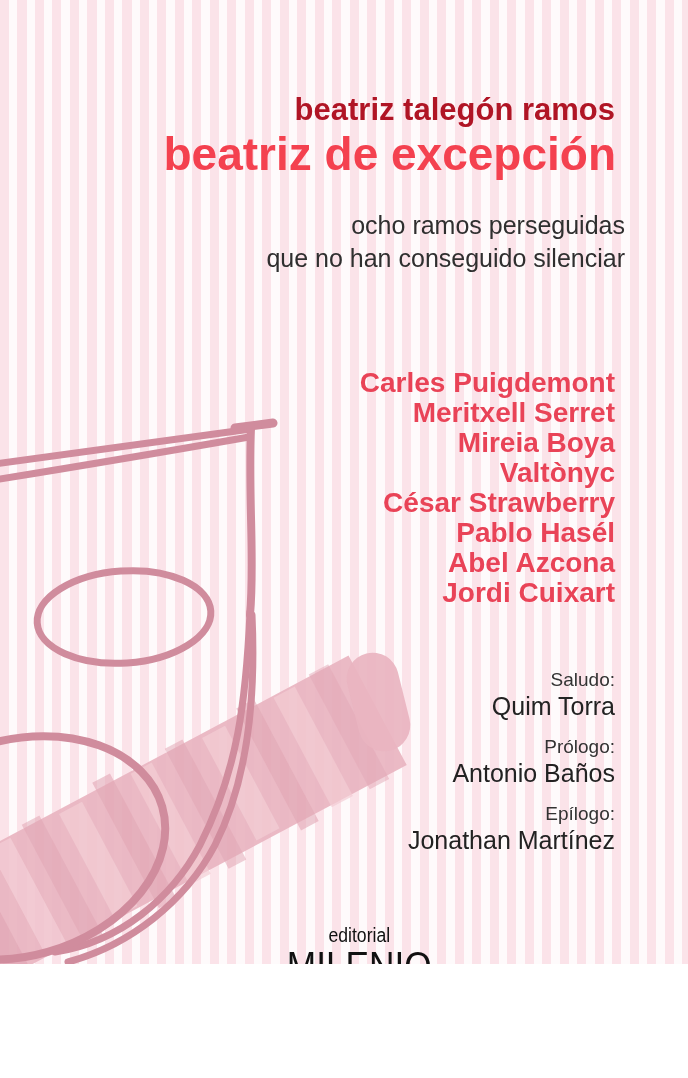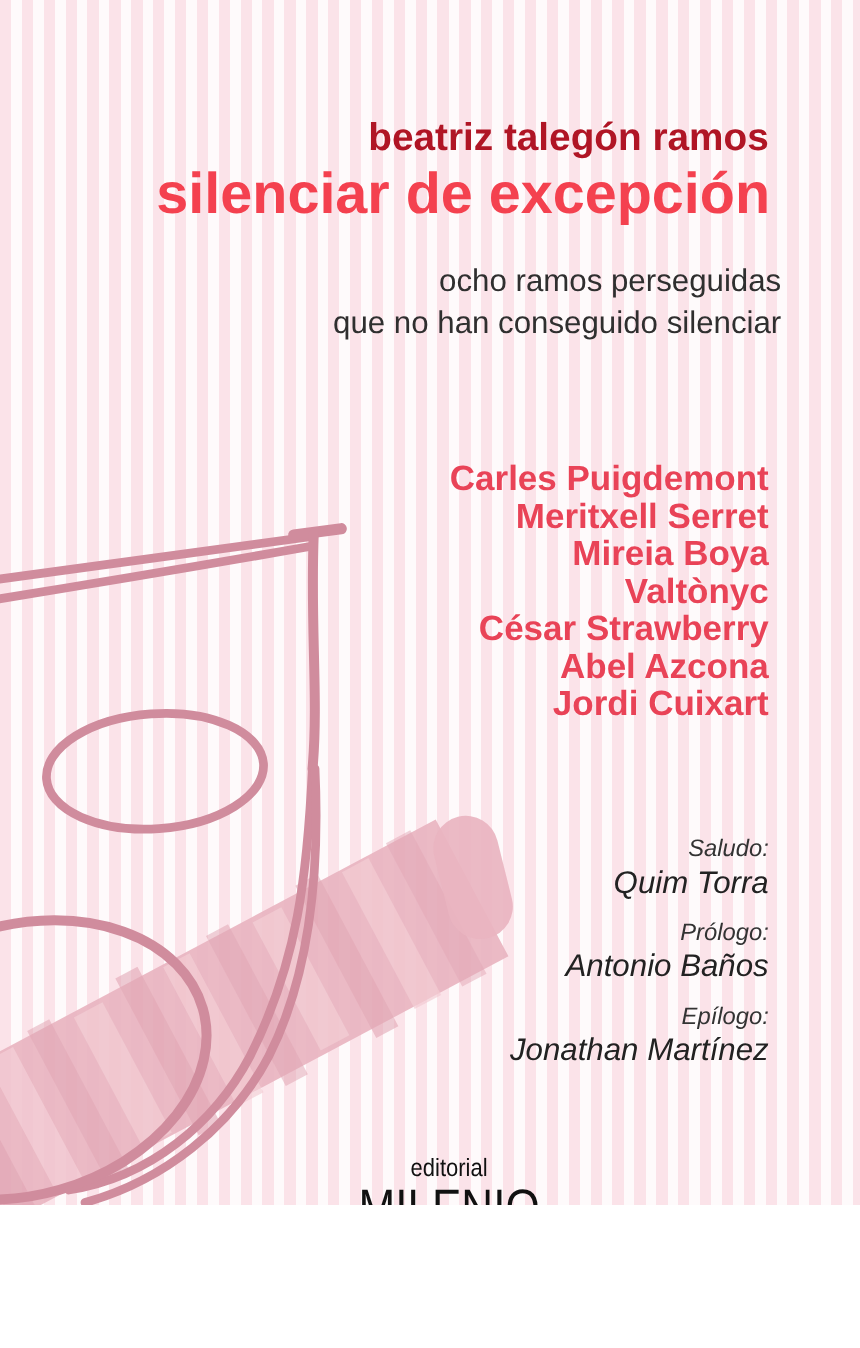--- a/index.html
+++ b/index.html
@@ -29,21 +29,21 @@
   .subtitle{
     right:63px;top:209px;
     font-size:25px;line-height:33px;
     color:#2f2f2f;font-weight:normal;
   }
   .names{
     right:73px;top:368px;
     font-size:28px;font-weight:bold;line-height:30px;
     color:#e94357;
   }
-  .credits{right:73px;top:668px;font-style:italic;}
+  .credits{right:73px;top:668px;}
   .credit{margin-bottom:14px;}
   .credit .role{font-size:19px;line-height:23px;color:#333333;}
   .credit .person{font-size:25px;line-height:30px;color:#222222;}
 
   .logo{
     position:absolute;left:0;right:0;top:924px;
     text-align:center;color:#111111;
   }
   .logo-inner{display:inline-block;transform:translateX(-5px);padding-left:40px;}
   .logo .editorial{
@@ -92,33 +92,34 @@
       <path d="M 252 615 C 256 700 248 780 215 845 C 185 902 130 945 68 962"></path>
 
       <ellipse cx="124" cy="617" rx="87" ry="46" transform="rotate(-4 124 617)"></ellipse>
 
       <ellipse cx="18" cy="848" rx="150" ry="108" transform="rotate(-16 18 848)" stroke-width="8"></ellipse>
     </g>
   </svg>
 
   <div class="txt author">beatriz talegón ramos</div>
 
-  <div class="txt title">silenciar de excepción</div>
+  <div class="txt title">beatriz de excepción</div>
 
   <div class="txt subtitle">
     <div>ocho ramos perseguidas</div>
     <div>que no han conseguido silenciar</div>
   </div>
 
   <div class="txt names">
     <div>Carles Puigdemont</div>
     <div>Meritxell Serret</div>
     <div>Mireia Boya</div>
     <div>Valtònyc</div>
     <div>César Strawberry</div>
+    <div>Pablo Hasél</div>
     <div>Abel Azcona</div>
     <div>Jordi Cuixart</div>
   </div>
 
   <div class="txt credits">
     <div class="credit">
       <div class="role">Saludo:</div>
       <div class="person">Quim Torra</div>
     </div>
     <div class="credit">

